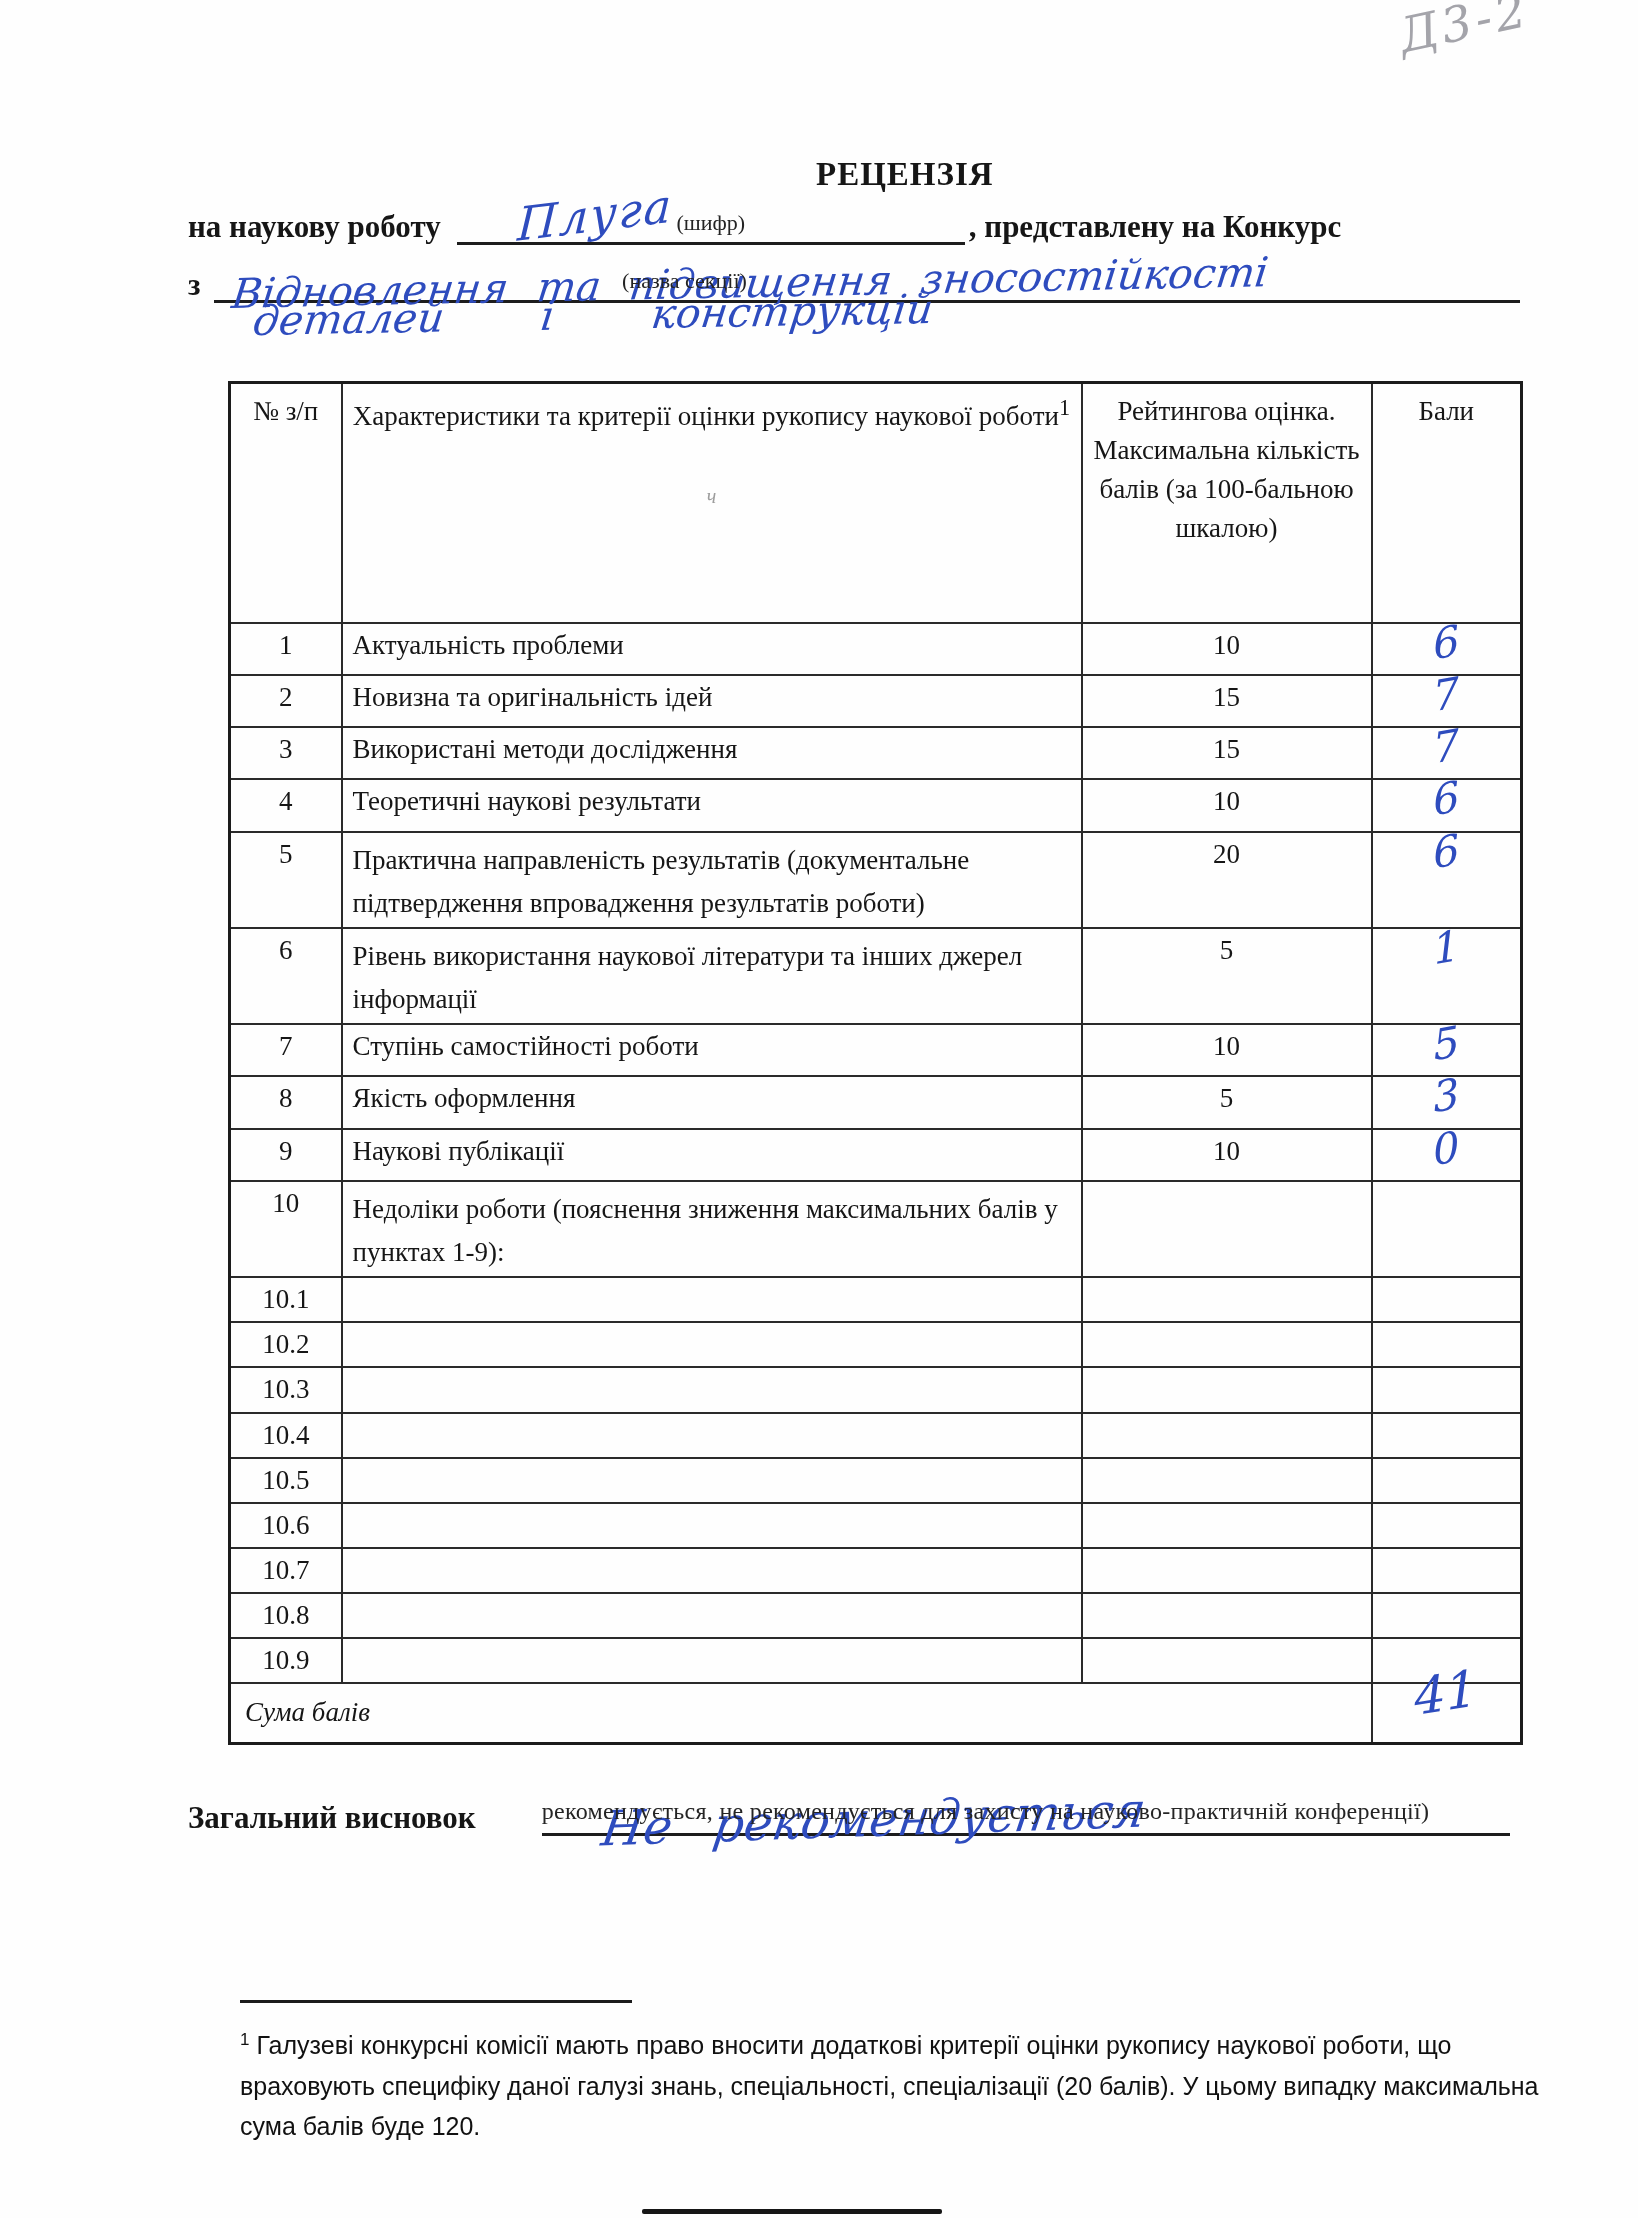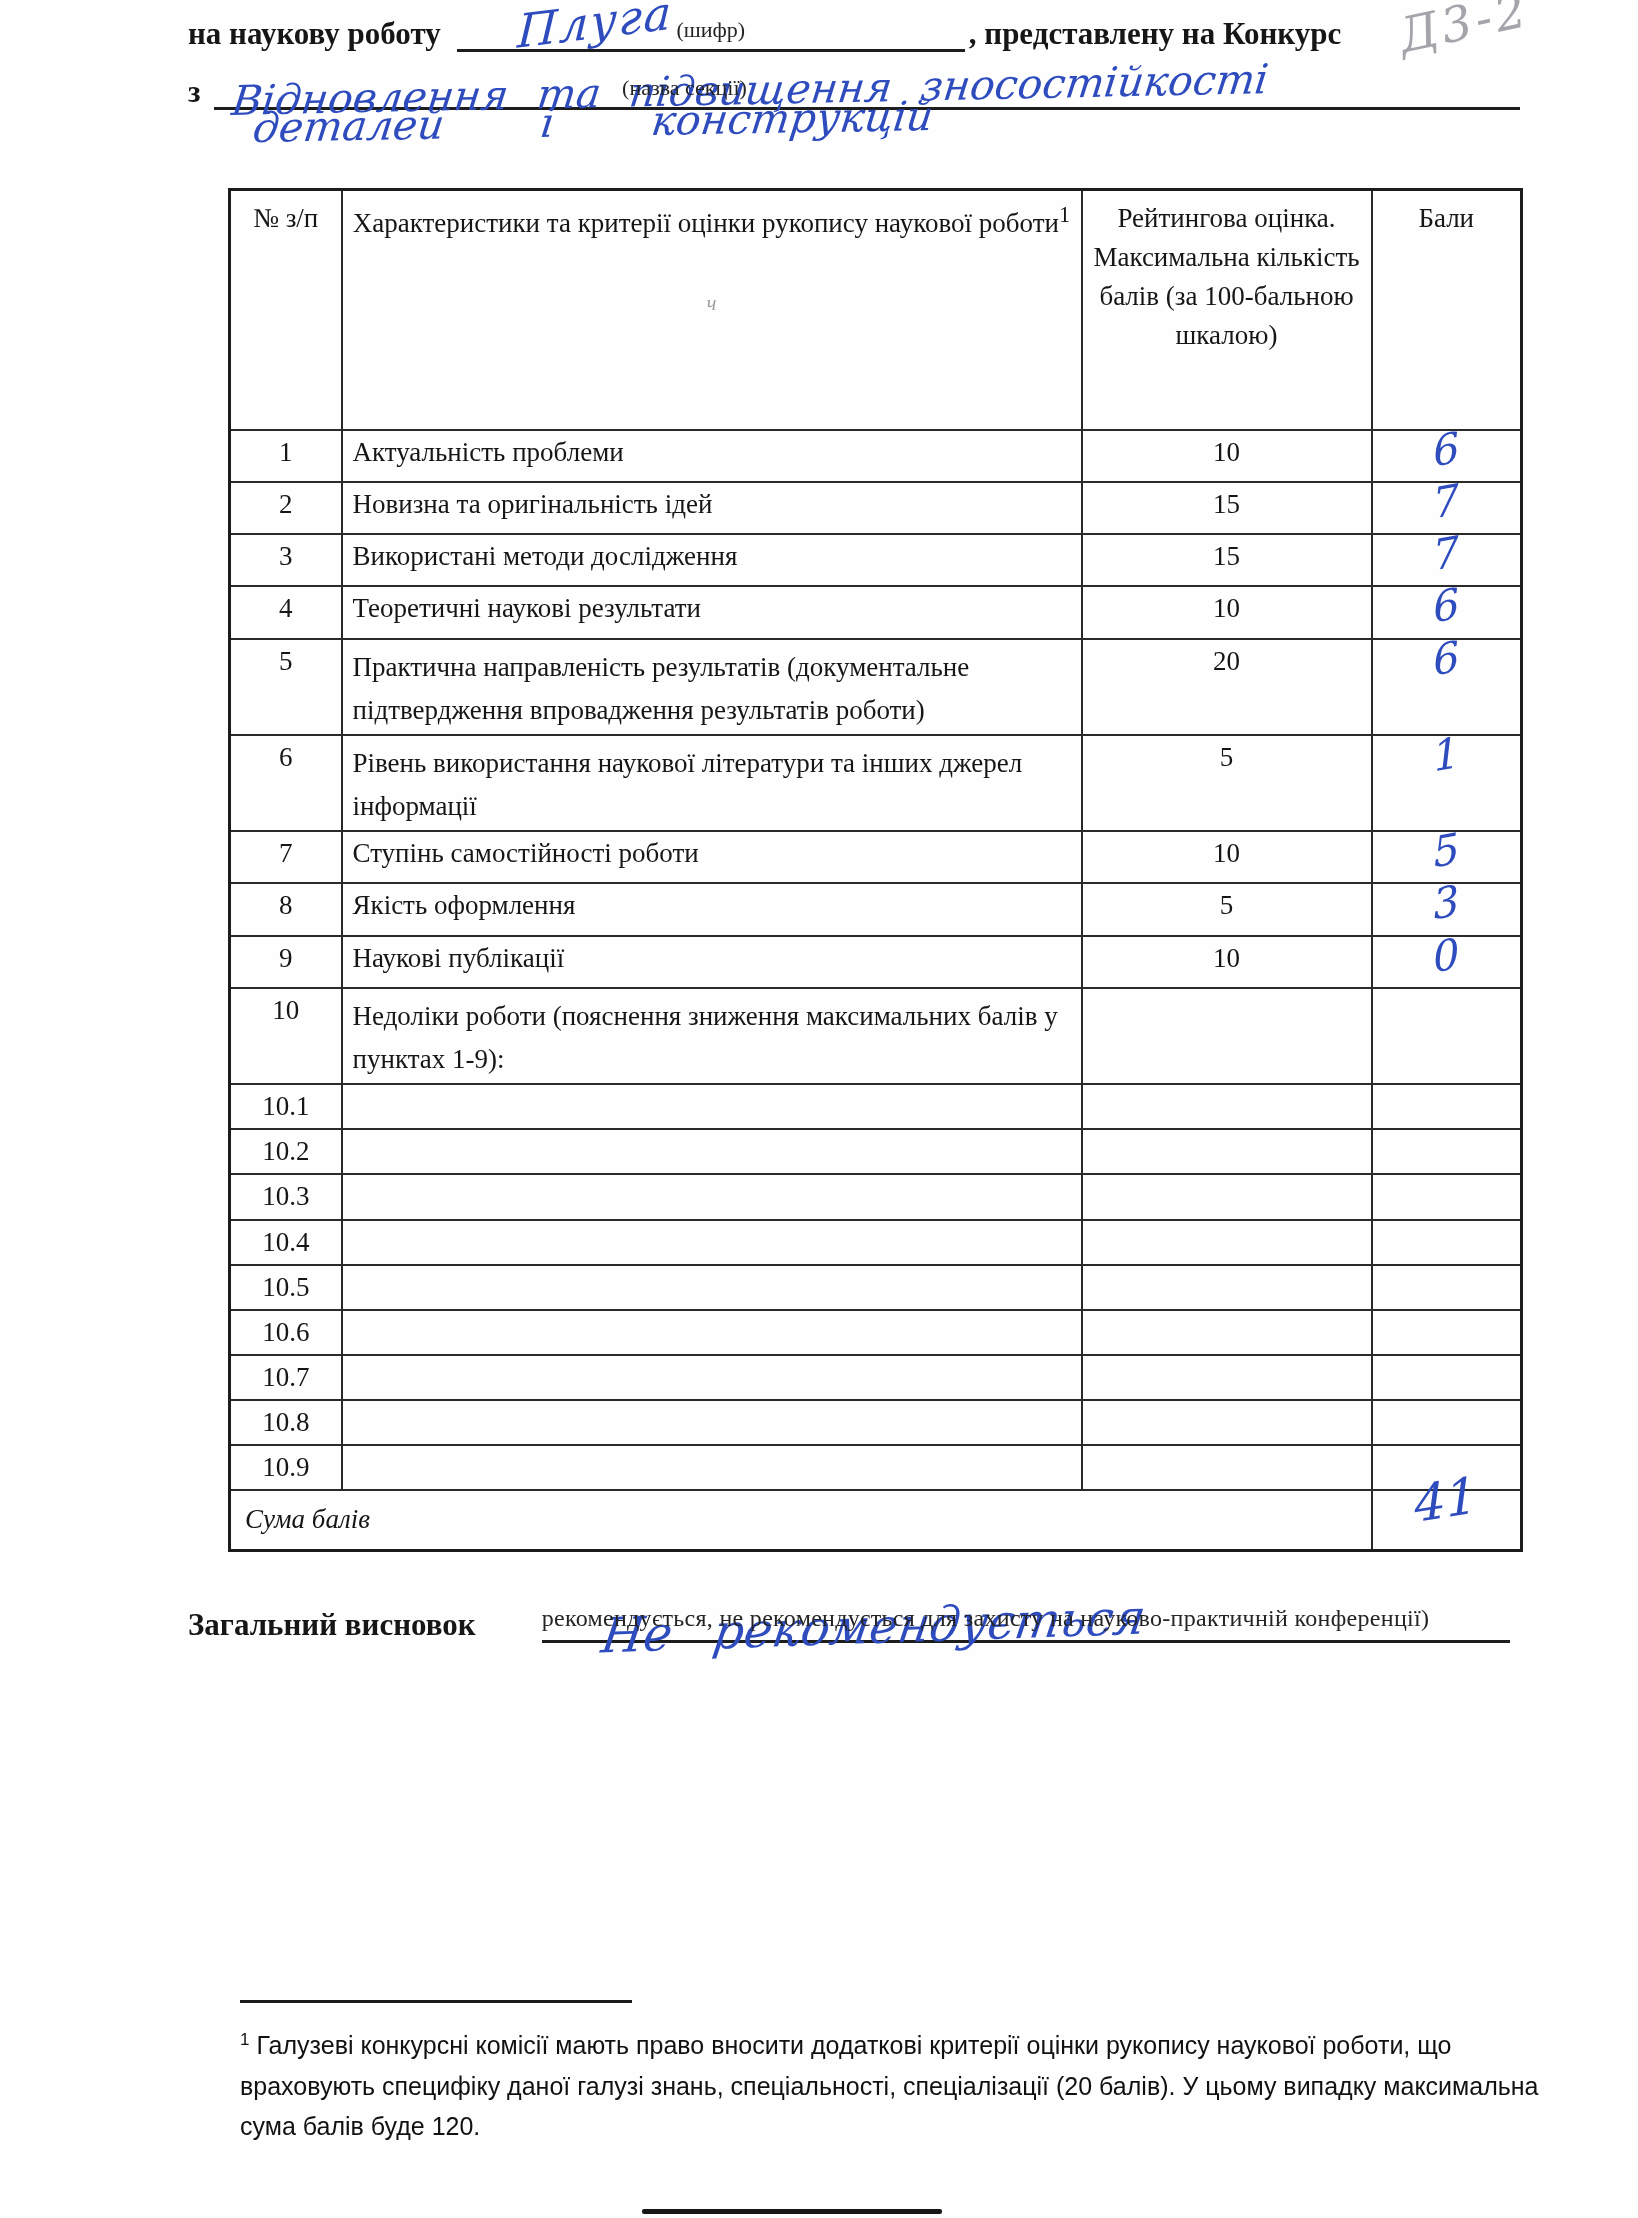--- a/index.html
+++ b/index.html
@@ -116,20 +116,21 @@
 </style>
 </head>
 <body>
 
 <div class="page">
 
   <div class="corner-mark">Д3-2</div>
 
   <div class="content">
 
+    <h1 class="title">РЕЦЕНЗІЯ</h1>
 
     <div class="fline fline1">
       <span class="lbl">на наукову роботу</span>
       <span class="blank blank-code">
         <span class="hw hw-code">Плуга</span>
         <span class="cap cap-code">(шифр)</span>
       </span>
       <span class="lbl suffix">, представлену на Конкурс</span>
     </div>
 

